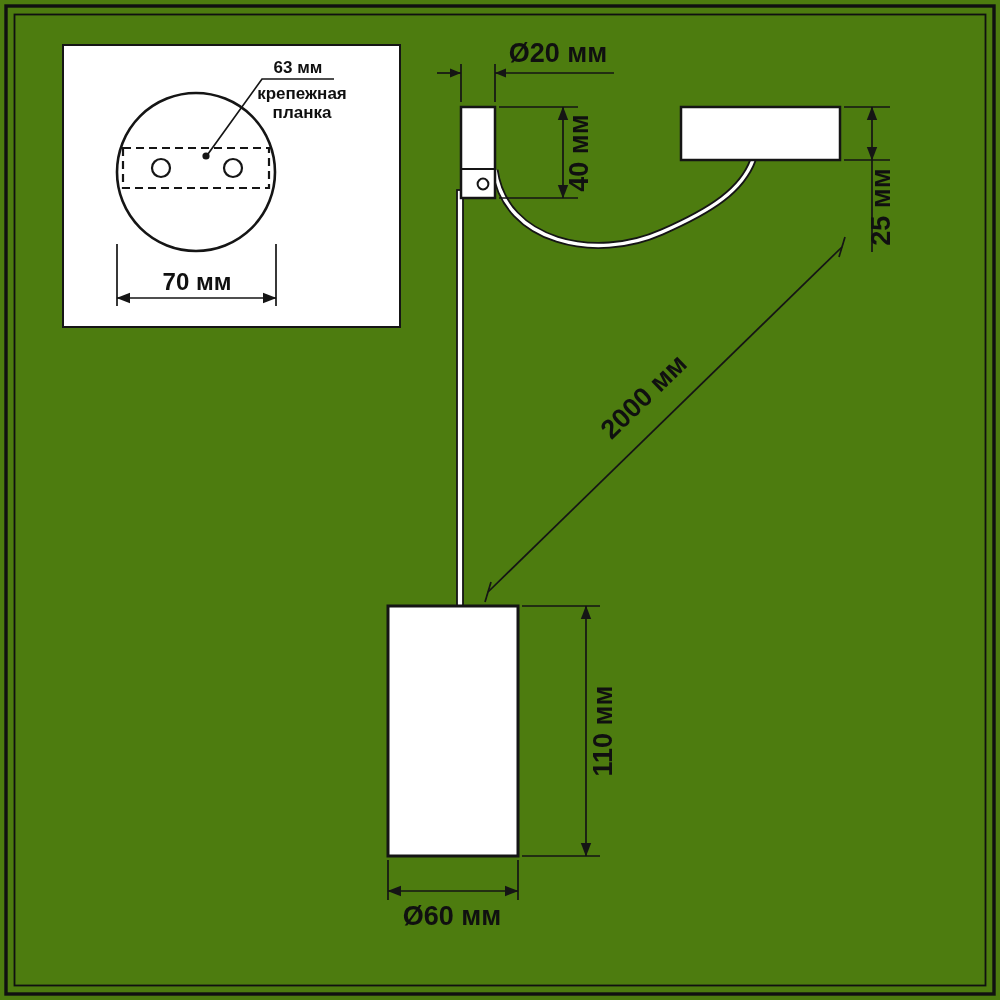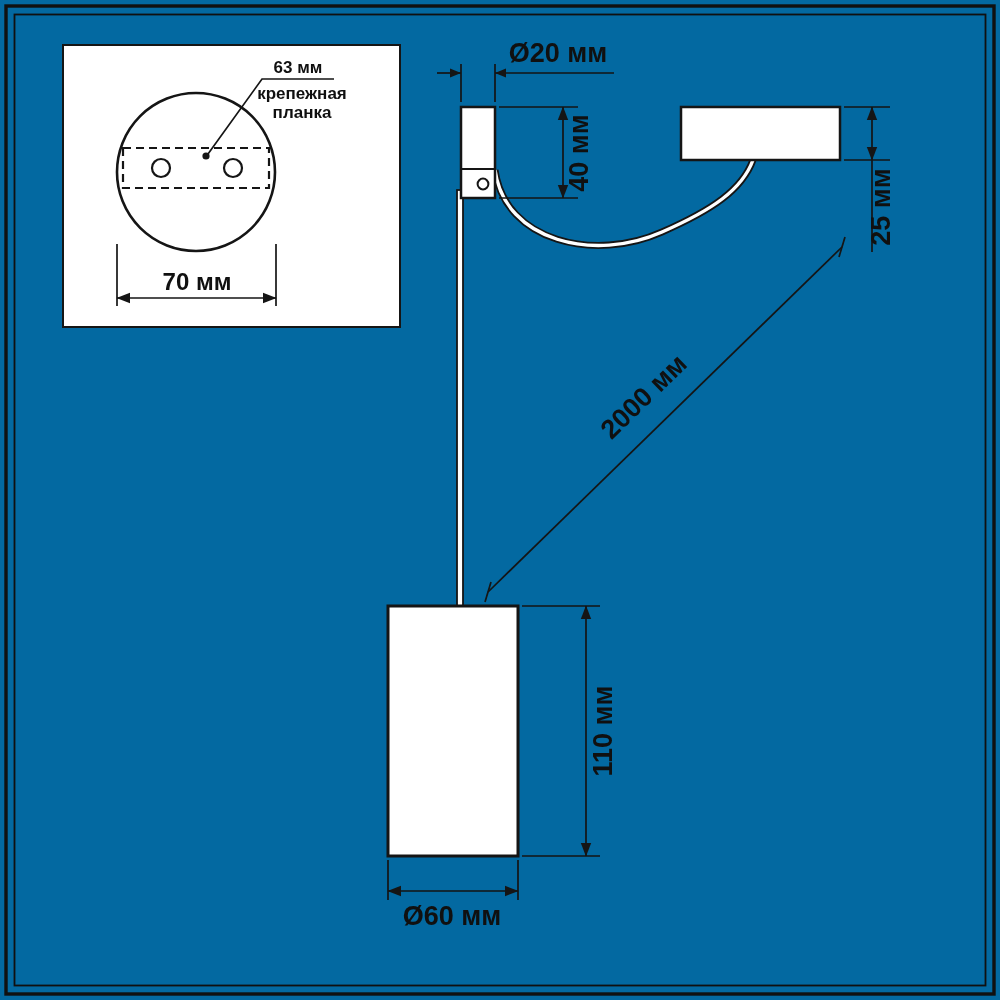--- a/index.html
+++ b/index.html
@@ -7,21 +7,21 @@
     padding: 0;
     background: #ffffff;
     width: 1000px;
     height: 1000px;
     font-family: "Liberation Sans", sans-serif;
   }
   .stage {
     position: relative;
     width: 1000px;
     height: 1000px;
-    background: #0369a1;
+    background: #4d7c0f;
   }
   svg { display: block; }
   .frame-line   { fill: none; stroke: #101010; }
   .shape        { fill: #ffffff; stroke: #151515; }
   .line         { fill: none; stroke: #151515; }
   .dashed       { fill: none; stroke: #151515; stroke-dasharray: 8 5; }
   .dim          { fill: none; stroke: #151515; stroke-width: 1.7; }
   .arrowfill    { fill: #151515; stroke: none; }
   .dim-text     { font-family: "Liberation Sans", sans-serif; font-weight: bold; font-size: 27px; fill: #101010; }
   .dim-text-sm  { font-family: "Liberation Sans", sans-serif; font-weight: bold; font-size: 24px; fill: #101010; }

